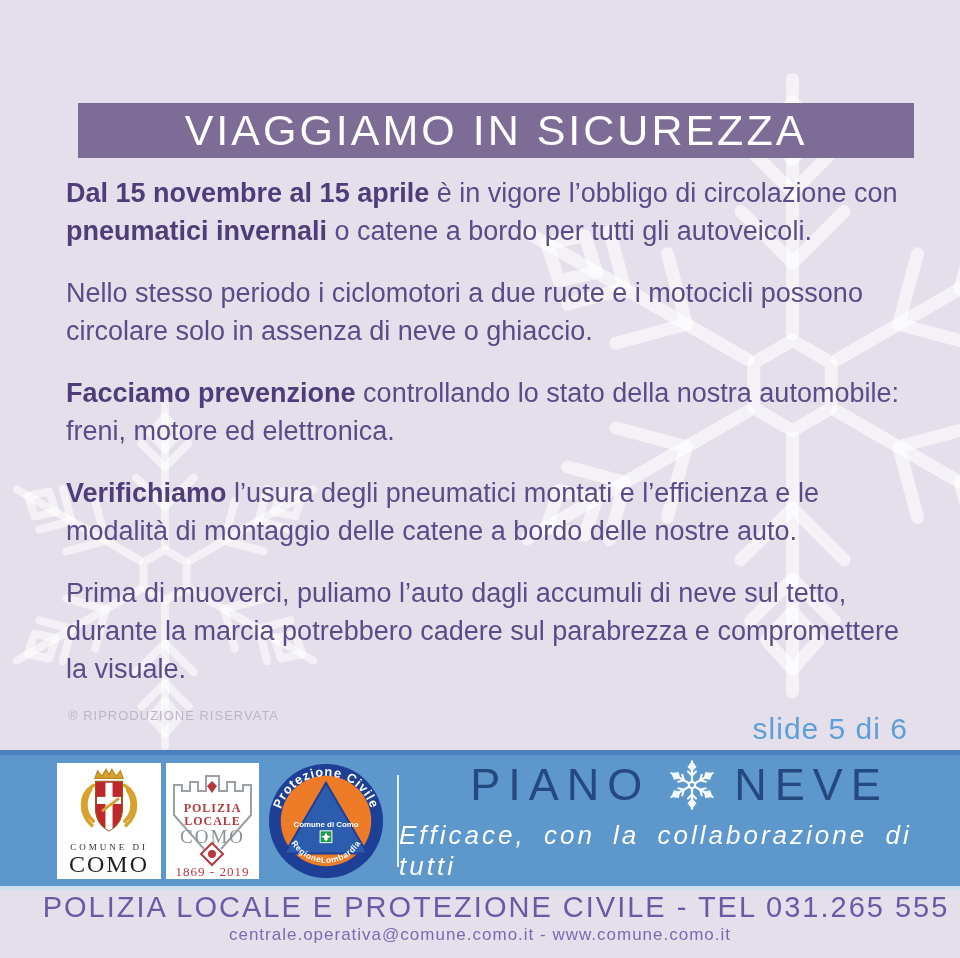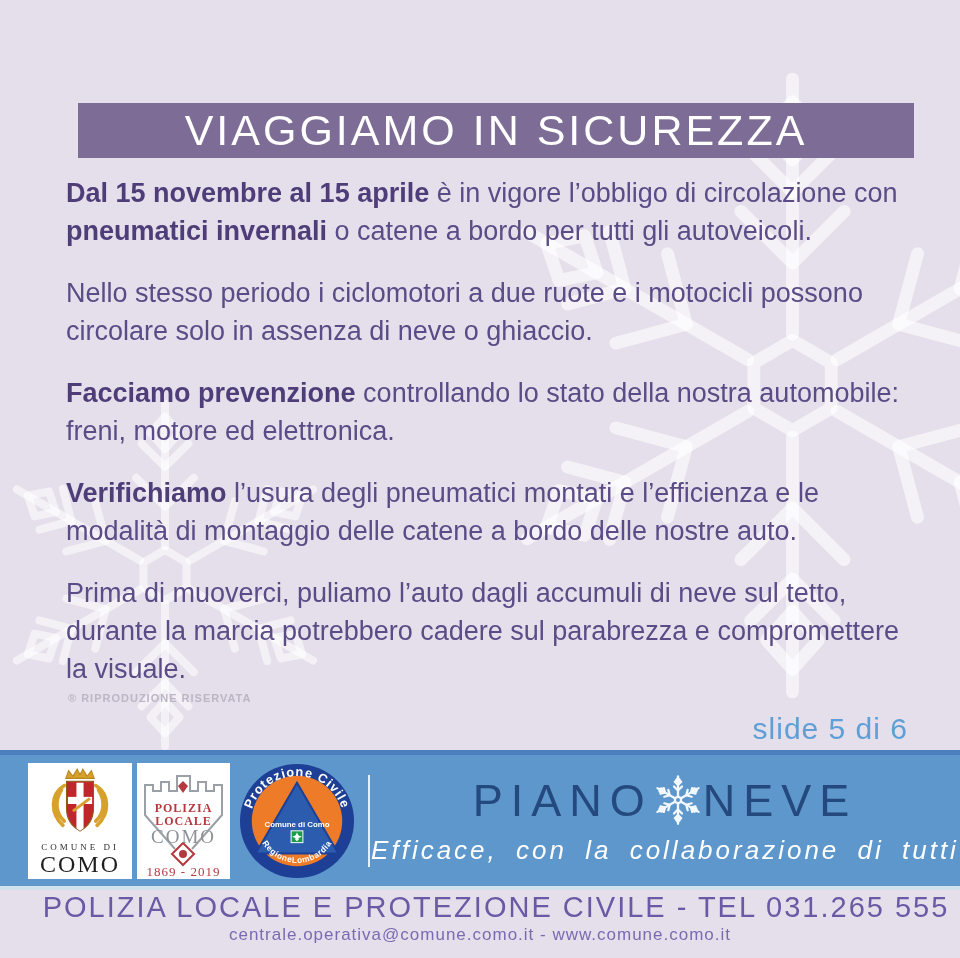--- a/index.html
+++ b/index.html
@@ -22,40 +22,40 @@
   }
   
   .content{
     position:absolute; z-index:1; left:66px; top:174px; width:838px;
     color:#5b4b86; font-size:27px; line-height:38px;
   }
   .content p{margin:0 0 24px 0;}
   .content b{color:#4e3d78; font-weight:bold;}
   
   .repro{
-    position:absolute; z-index:1; left:68px; top:692px;
-    color:#bcb5c6; font-size:11px; letter-spacing:1px;font-weight:bold;
+    position:absolute; z-index:1; left:68px; top:708px;
+    color:#bcb5c6; font-size:13px; letter-spacing:1px;
   }
   .slideno{
     position:absolute; z-index:1; right:52px; top:712px;
     color:#5f9fd8; font-size:30px; font-weight:300; letter-spacing:1px;
   }
   
   .band{
     position:absolute; z-index:2; left:0; top:750px; width:960px; height:140px;
     background:#5e97cc; border-top:5px solid #4b80bd; border-bottom:4px solid #cfe0ef;
     box-sizing:border-box; display:flex; align-items:center;
   }
   .logo-card{background:#ffffff; height:116px; margin-top:0; position:relative; flex:none;}
-  .card-comune{width:104px; margin-left:28px;}
+  .card-comune{width:104px; margin-left:57px;}
   .card-polizia{width:93px; margin-left:5px;}
   .pc-logo{flex:none; width:118px; height:118px; margin-left:8px;}
   .vsep{flex:none; width:2px; height:92px; background:rgba(255,255,255,.85); margin-left:12px;}
   .brand{flex:1; display:flex; flex-direction:column; align-items:center; justify-content:center;}
-  .brand-row{display:flex; align-items:center; gap:0;}
+  .brand-row{display:flex; align-items:center; gap:17px;}
   .brand-word{color:#24497e; font-size:45px; font-weight:300; letter-spacing:8px; line-height:1;}
   .tagline{
     margin-top:10px; color:#ffffff; font-size:26px; font-style:italic;
     letter-spacing:3px; word-spacing:8px;
   }
   
   .card-comune svg.crest{display:block; margin:4px auto 0;}
   .comune-l1{font-family:"Liberation Serif",serif; font-size:9px; letter-spacing:3px; color:#2b2b2b; text-align:center; margin-top:1px;}
   .comune-l2{font-family:"Liberation Serif",serif; font-size:24px; letter-spacing:2px; color:#1e1e1e; text-align:center; line-height:1; margin-top:0;}
   

